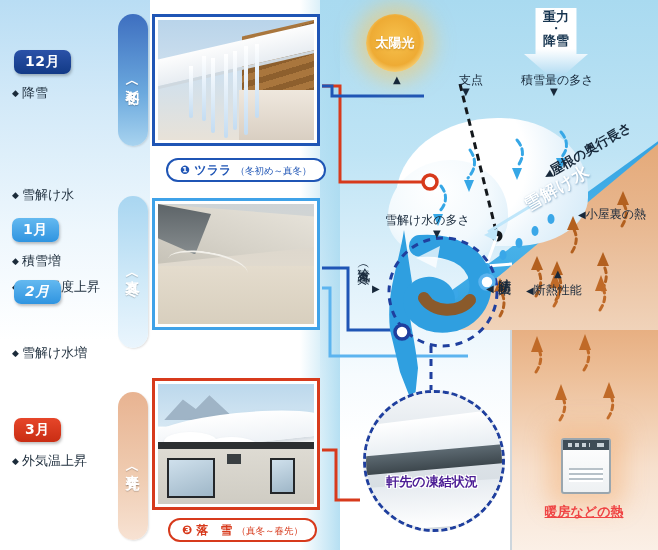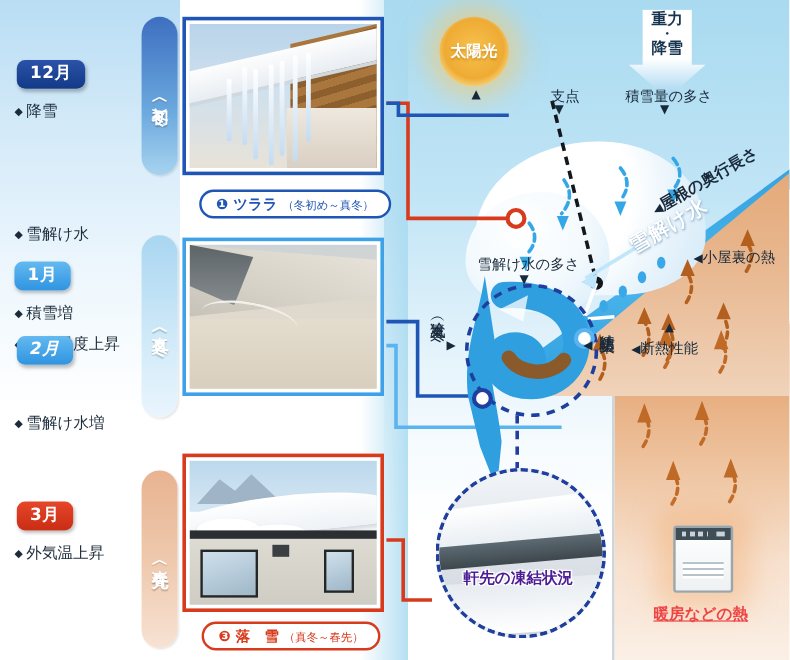--- a/index.html
+++ b/index.html
@@ -408,21 +408,21 @@
 
   <div class="depthword">
     <span class="tri" style="position:static;">◀</span><span>屋根の奥行長さ</span>
   </div>
   <div class="meltword">雪解け水</div>
 
   <div class="lbl" style="left:578px;top:206px;">
     <span class="tri" style="position:static;">◀</span><span>小屋裏の熱</span>
   </div>
 
-  <div class="lbl" style="left:398px;top:212px;text-align:center;">雪解け水の多さ</div>
+  <div class="lbl" style="left:385px;top:212px;text-align:center;">雪解け水の多さ</div>
   <div class="tri" style="left:433px;top:228px;">▼</div>
 
   <div class="vlabel" style="left:356px;top:258px;">冷気（真冬）</div>
   <div class="tri" style="left:372px;top:283px;">▶</div>
 
   <div class="tri" style="left:486px;top:283px;">◀</div>
   <div class="vlabel" style="left:497px;top:268px;">凍結防止策</div>
 
   <div class="tri" style="left:554px;top:268px;">▲</div>
   <div class="lbl" style="left:526px;top:282px;">

